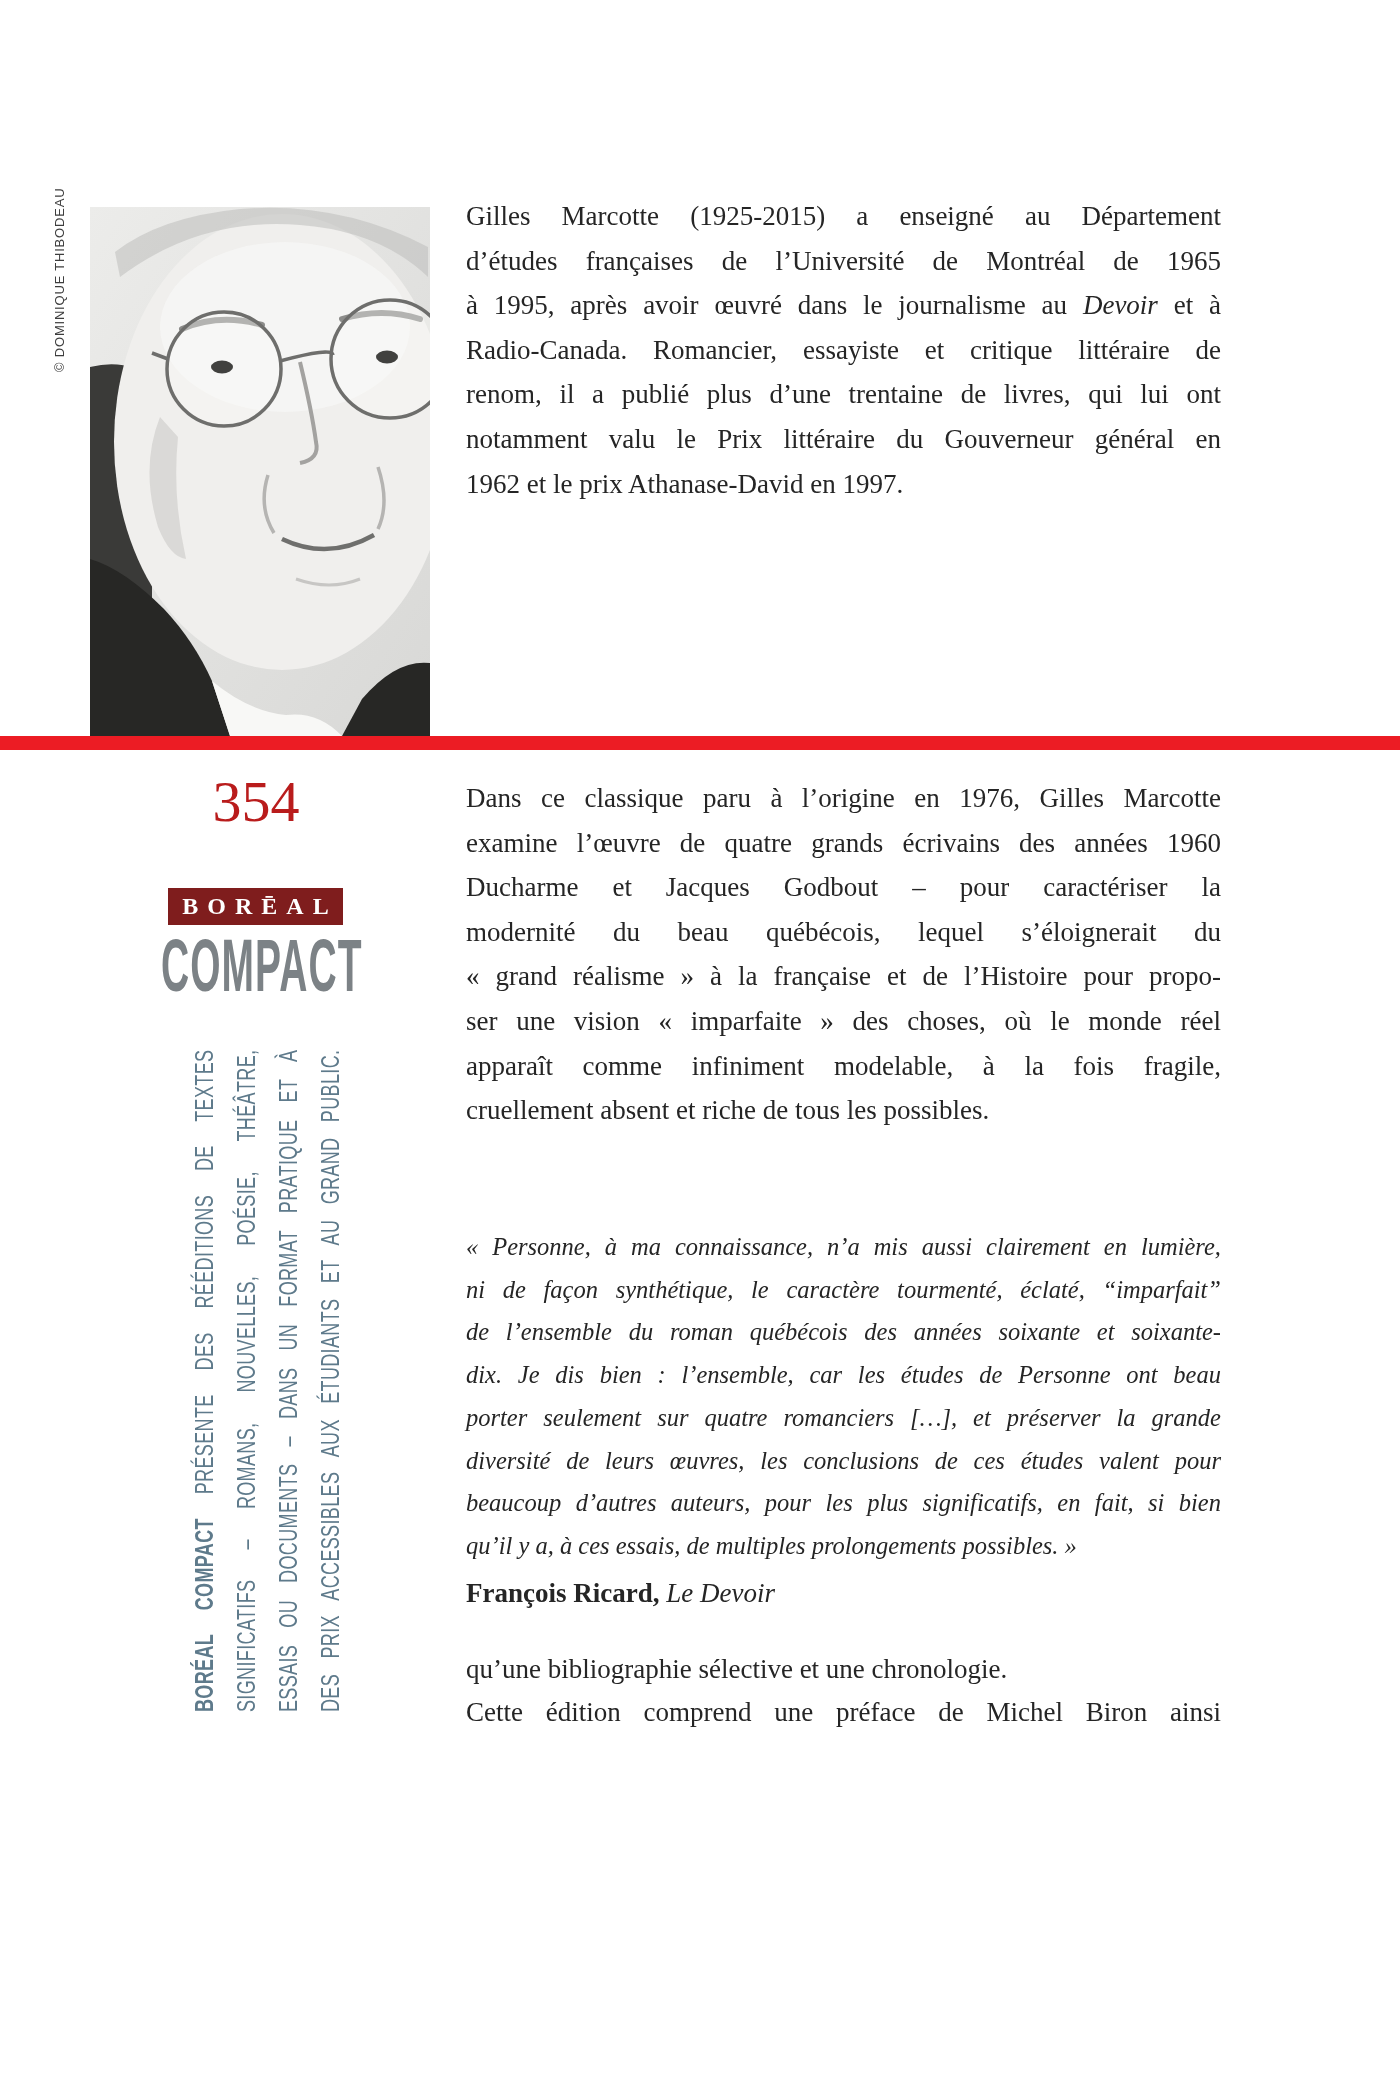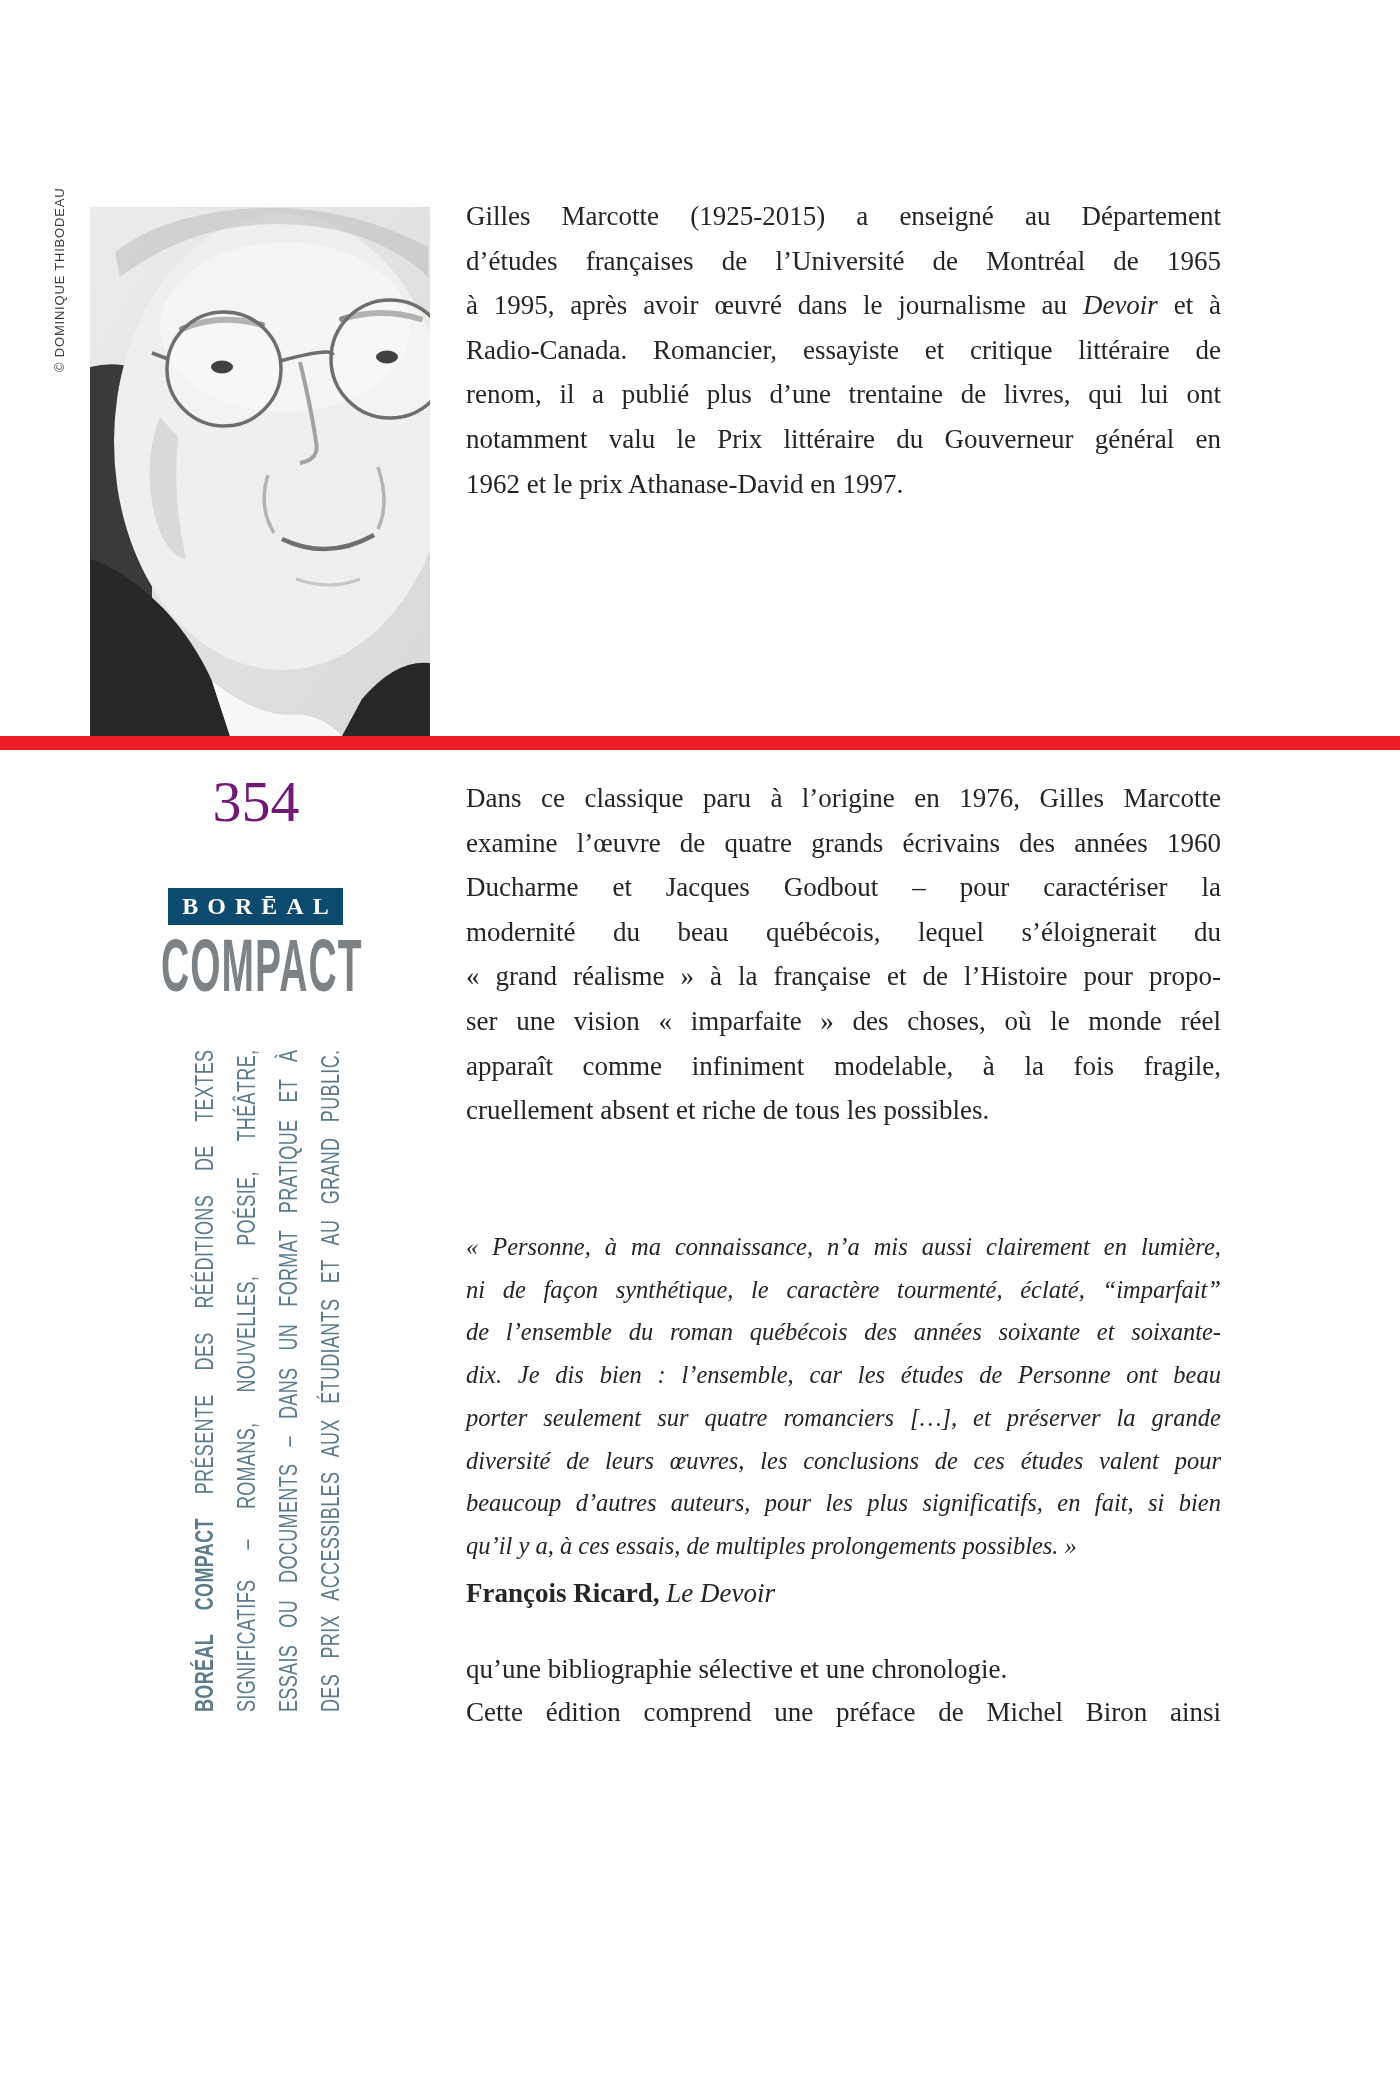--- a/index.html
+++ b/index.html
@@ -103,23 +103,23 @@
       <div class="tline just"><span>d’études françaises de l’Université de Montréal de 1965</span></div>
       <div class="tline just"><span>à 1995, après avoir œuvré dans le journalisme au </span><span style="font-style: italic;">Devoir</span><span> et à</span></div>
       <div class="tline just"><span>Radio-Canada. Romancier, essayiste et critique littéraire de</span></div>
       <div class="tline just"><span>renom, il a publié plus d’une trentaine de livres, qui lui ont</span></div>
       <div class="tline just"><span>notamment valu le Prix littéraire du Gouverneur général en</span></div>
       <div class="tline"><span>1962 et le prix Athanase-David en 1997.</span></div>
     </div>
 
   <div class="redbar" style="background: rgb(236, 28, 36);"></div>
 
-  <div class="num" style="color: #701a75;">354</div>
+  <div class="num" style="color: #b91c1c;">354</div>
 
-  <div class="boreal" style="background: #0c4a6e;">
+  <div class="boreal" style="background: #7f1d1d;">
     <span>BORĒAL</span>
   </div>
 
   <div class="compact" style="color: rgb(124, 130, 134);">
     <span>COMPACT</span>
   </div>
 
   <div class="vert" style="color: rgb(94, 122, 139);">
       <div class="tline just"><span style="font-weight: bold;">BORÉAL COMPACT</span><span> PRÉSENTE DES RÉÉDITIONS DE TEXTES</span></div>
       <div class="tline just"><span>SIGNIFICATIFS – ROMANS, NOUVELLES, POÉSIE, THÉÂTRE,</span></div>

